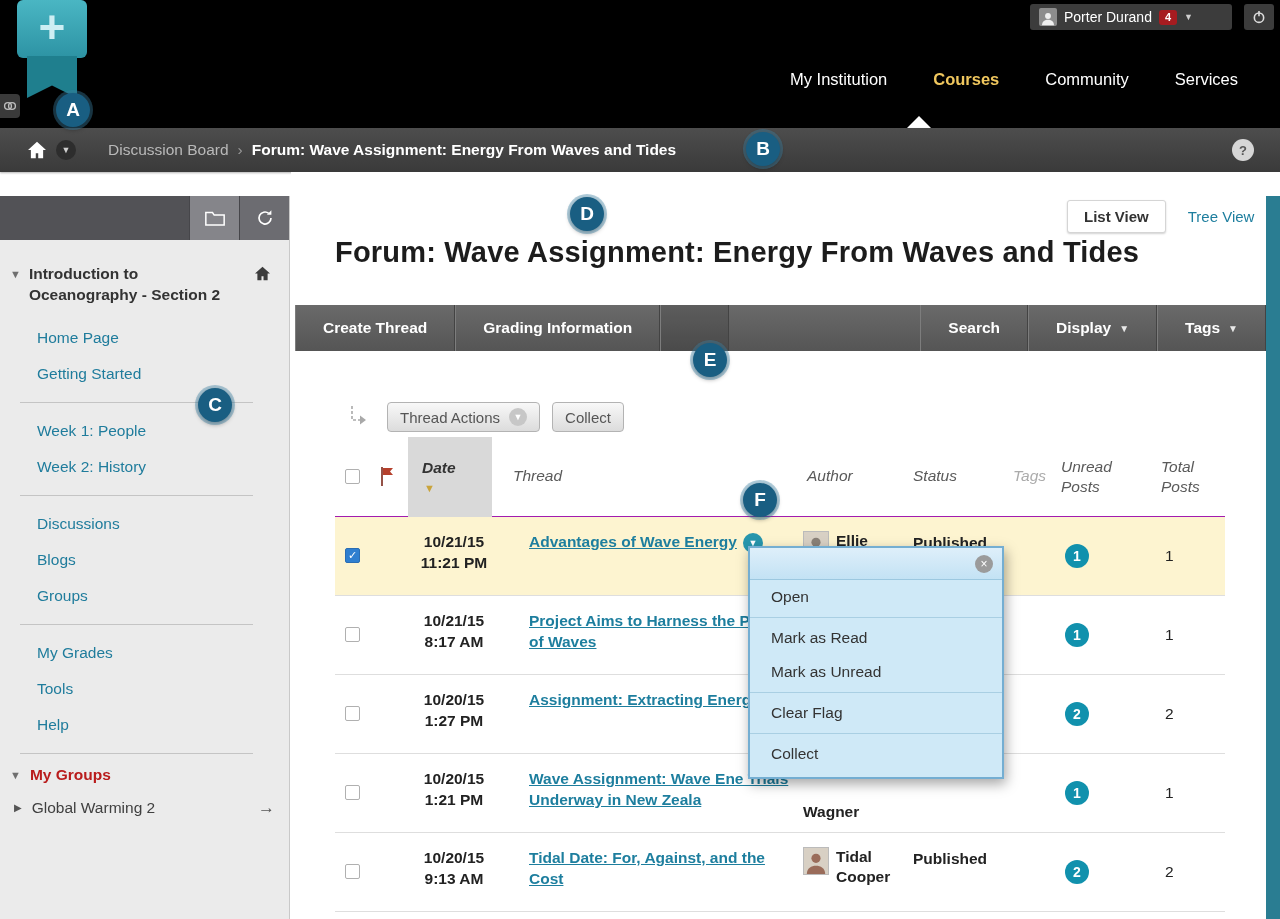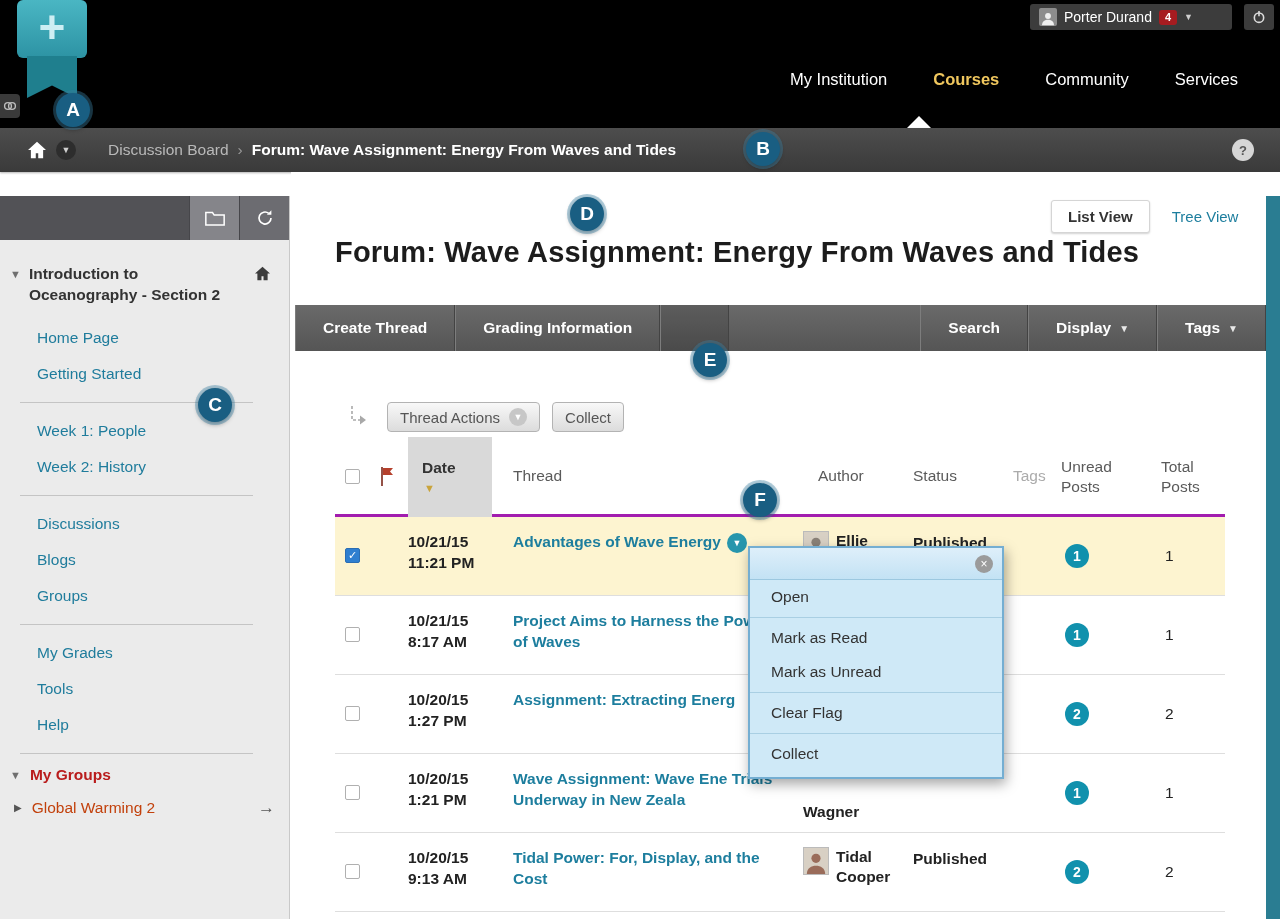--- a/index.html
+++ b/index.html
@@ -55,27 +55,27 @@
   .sb-course-title { flex:1; font-weight:bold; font-size:15.5px; color:#333; line-height:1.35; cursor:pointer; }
   .sb-home { margin:2px 4px 0 6px; cursor:pointer; }
   .sb-nav { margin-top:14px; }
   .sb-link { display:block; line-height:36px; padding-left:37px; color:#1f7c9c; font-size:15.5px; text-decoration:none; cursor:pointer; }
   .sb-div { height:1px; background:#c4c4c4; margin:10px 36px 10px 20px; }
   .sb-groups-head { display:flex; align-items:center; margin:12px 0 0 10px; }
   .sb-groups-head .tri { color:#6f6f6f; font-size:11px; margin-right:9px; cursor:pointer; }
   .sb-groups-label { font-weight:bold; font-size:15.5px; color:#b91c1c; }
   .sb-group-row { display:flex; align-items:center; margin:14px 14px 0 14px; }
   .sb-group-row .tri-r { color:#555; font-size:10px; margin-right:10px; cursor:pointer; }
-  .sb-group-link { color:#c2410c; font-size:15.5px; flex:1; cursor:pointer; }
+  .sb-group-link { color:#404040; font-size:15.5px; flex:1; cursor:pointer; }
   .sb-group-arrow { color:#555; font-size:17px; cursor:pointer; }
 
   
   .main { position:absolute; top:172px; left:291px; width:989px; height:747px; background:#fff; }
   .right-strip { position:absolute; top:24px; right:0; width:14px; height:723px; background:#2a7d92; }
-  .view-toggle { position:absolute; top:28px; left:760px; display:flex; align-items:center; gap:22px; }
+  .view-toggle { position:absolute; top:28px; left:776px; display:flex; align-items:center; gap:22px; }
   .btn-listview { background:#fff; border:1px solid #d5d5d5; border-radius:3px; box-shadow:0 1px 2px rgba(0,0,0,.18);
     font-weight:bold; font-size:15px; color:#333; padding:7px 16px; cursor:pointer; font-family:inherit; }
   .lnk-treeview { color:#1d7e9e; font-size:15px; cursor:pointer; }
   .page-title { position:absolute; left:44px; top:64px; font-size:29px; font-weight:bold; color:#1c1c1c; letter-spacing:.2px; }
 
   .action-bar { position:absolute; left:4px; top:133px; width:971px; height:46px;
     background:linear-gradient(#6a6a6a,#555); display:flex; align-items:stretch; }
   .ab-btn { color:#fff; font-size:15.5px; font-weight:bold; display:flex; align-items:center; gap:8px; padding:0 27px;
     border-left:1px solid #7d7d7d; border-right:1px solid #434343; cursor:pointer; white-space:nowrap; }
   .ab-gap { width:69px; background:rgba(0,0,0,.12); border-left:1px solid #7d7d7d; border-right:1px solid #434343; }
@@ -84,35 +84,35 @@
 
   .toolbar { position:absolute; left:56px; top:230px; display:flex; align-items:center; gap:12px; }
   .redo-icon { margin-right:6px; }
   .btn-gray { background:linear-gradient(#f8f8f8,#dcdcdc); border:1px solid #b3b3b3; border-radius:4px; color:#555;
     font-size:15px; height:30px; padding:0 12px; display:flex; align-items:center; gap:9px; cursor:pointer; font-family:inherit; }
   .circle-chev { width:18px; height:18px; border-radius:50%; background:#c7c7c7; color:#fff; font-size:9px;
     display:flex; align-items:center; justify-content:center; }
 
   
   .ftable { position:absolute; left:44px; top:265px; width:890px; }
-  .thead { position:relative; height:80px; border-bottom:3px solid #a21caf; }
+  .thead { position:relative; height:80px; border-bottom:1px solid #a21caf;font-style:italic; }
   .hcell { position:absolute; color:#5a5a5a; font-size:15.5px; }
   .h-date-box { position:absolute; left:73px; top:0; width:84px; height:80px; background:#d9d9d9;
     display:flex; flex-direction:column; align-items:flex-start; padding:22px 0 0 14px; cursor:pointer; }
   .h-date-box .lbl { font-weight:bold; color:#333; font-size:15.5px; }
   .h-date-box .sort { color:#c9a43c; font-size:11px; margin-top:5px; margin-left:2px; }
   .cb { width:15px; height:15px; border:1px solid #b0b0b0; border-radius:2px; background:#fff; cursor:pointer;
     display:flex; align-items:center; justify-content:center; }
   .cb.checked { background:#2f7fd0; border-color:#2a6db3; color:#fff; font-size:11px; font-weight:bold; }
 
   .trow { position:relative; height:79px; border-bottom:1px solid #dedede; background:#fff; }
   .trow.hl { background:#fdf4d0; }
   .c-check { position:absolute; left:10px; top:31px; }
-  .c-date { position:absolute; left:73px; top:15px; width:92px; font-weight:bold; color:#222; font-size:15.5px; line-height:1.35; }
-  .c-thread { position:absolute; left:178px; top:15px; width:262px; color:#1d7e9e; font-weight:bold; font-size:15.5px; line-height:1.35; cursor:pointer; }
+  .c-date { position:absolute; left:73px; top:15px; width:92px; font-weight:bold; color:#222; font-size:15.5px; line-height:1.35;text-align:center; }
+  .c-thread { position:absolute; left:194px; top:15px; width:262px; color:#1d7e9e; font-weight:bold; font-size:15.5px; line-height:1.35; cursor:pointer;text-decoration:underline; }
   .thread-trigger { display:inline-flex; width:20px; height:20px; border-radius:50%; background:#2796ad; color:#fff;
     font-size:9px; align-items:center; justify-content:center; vertical-align:middle; margin-left:6px; cursor:pointer; }
   .c-author { position:absolute; left:468px; top:14px; width:104px; display:flex; gap:7px; align-items:flex-start;
     font-weight:bold; color:#222; font-size:15.5px; line-height:1.3; }
   .mini-avatar { width:26px; height:28px; background:#d8d0c4; border:1px solid #bbb; flex:0 0 auto;
     display:flex; align-items:flex-end; justify-content:center; overflow:hidden; }
   .c-status { position:absolute; left:578px; top:17px; font-weight:bold; color:#222; font-size:15.5px; }
   .c-unread { position:absolute; left:730px; top:27px; width:24px; height:24px; border-radius:50%; background:#1191ad;
     color:#fff; font-weight:bold; font-size:14px; display:flex; align-items:center; justify-content:center; cursor:pointer; }
   .c-total { position:absolute; left:830px; top:30px; color:#222; font-size:15.5px; }
@@ -313,21 +313,21 @@
           <svg width="14" height="19" viewBox="0 0 14 19">
               <line x1="2" y1="0" x2="2" y2="19" stroke="#7a2619" stroke-width="1.6"></line>
               <path d="M3 1h10l-3 3.5L13 8H3z" fill="#b5402c"></path>
             </svg>
         </div>
         <div class="h-date-box">
           <span class="lbl">Date</span>
           <span class="sort">▼</span>
         </div>
         <div class="hcell" style="left:178px; top:30px;">Thread</div>
-        <div class="hcell" style="left:483px; top:30px;">Author</div>
+        <div class="hcell" style="left:472px; top:30px;">Author</div>
         <div class="hcell" style="left:578px; top:30px;">Status</div>
         <div class="hcell" style="left:678px; top:30px; color:#ababab;">Tags</div>
         <div class="hcell" style="left:726px; top:20px; width:60px; line-height:1.3;">Unread Posts</div>
         <div class="hcell" style="left:826px; top:20px; width:50px; line-height:1.3;">Total Posts</div>
       </div>
 
       <div class="trow hl">
         <div class="c-check">
             <div class="cb checked">✓</div>
           </div>
@@ -393,21 +393,21 @@
       </div>
 
       <div class="trow">
         <div class="c-check">
             <div class="cb"></div>
           </div>
         <div class="c-date">
           <span>10/20/15</span><br>
           <span>9:13 AM</span>
         </div>
-        <div class="c-thread">Tidal Power: For, Display, and the Cost</div>
+        <div class="c-thread">Tidal Date: For, Against, and the Cost</div>
         <div class="c-author">
           <span class="mini-avatar">
             <svg width="22" height="24" viewBox="0 0 24 26">
                 <circle cx="12" cy="9" r="5" fill="#9a6c5a"></circle>
                 <path d="M2 26c0-6.5 5-9 10-9s10 2.5 10 9z" fill="#9a6c5a"></path>
               </svg>
           </span>
           <span>Tidal Cooper</span>
         </div>
         <div class="c-status">Published</div>

